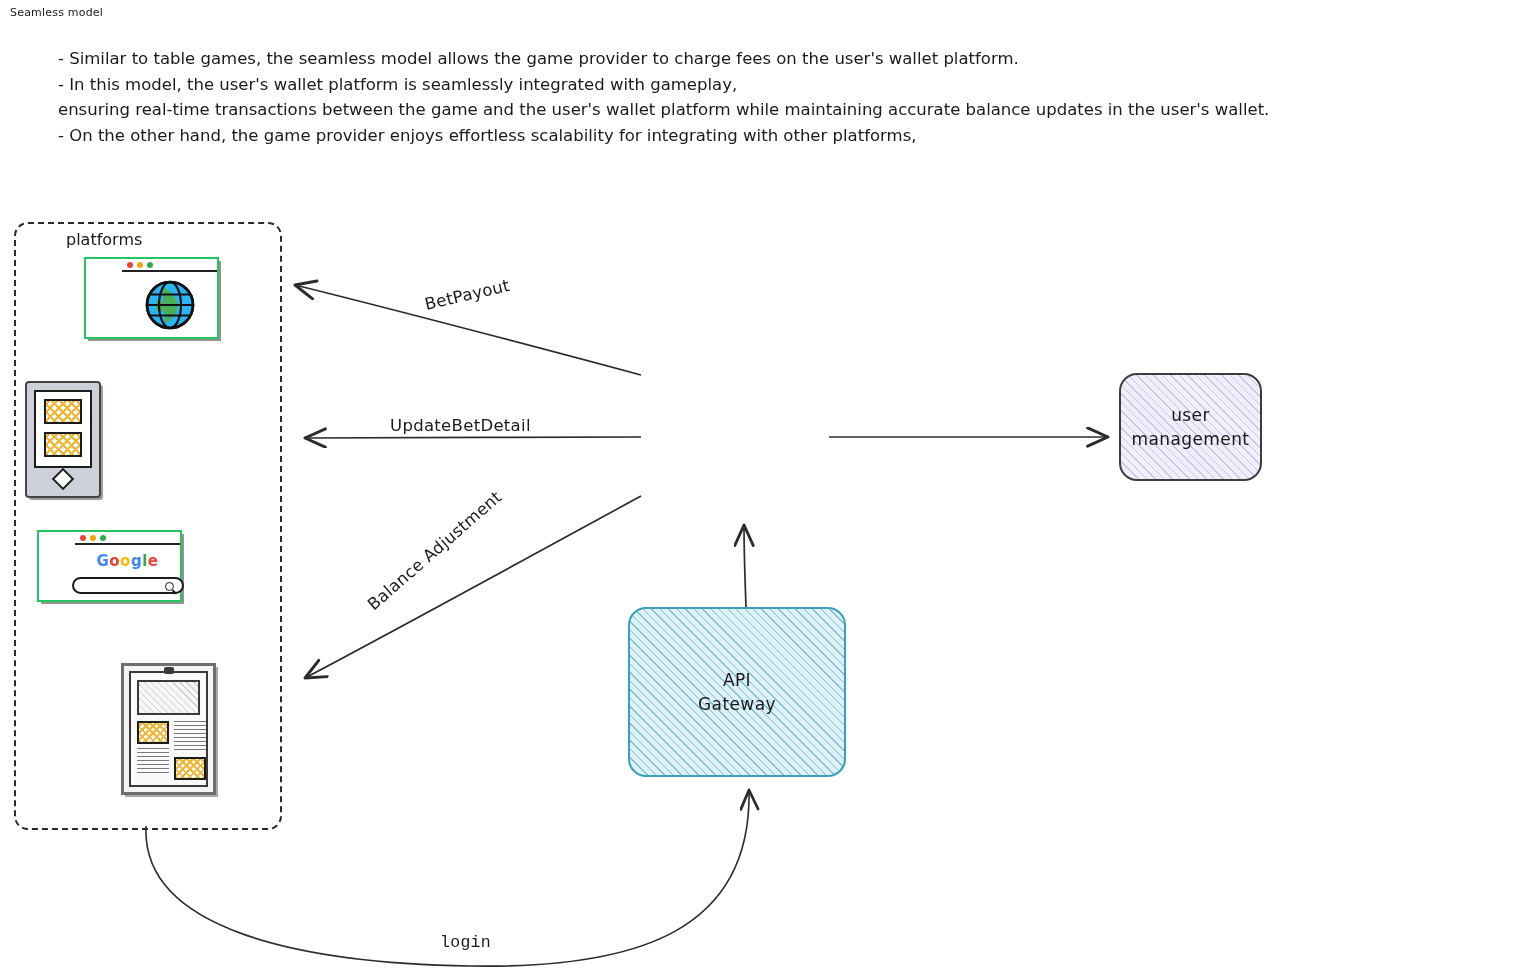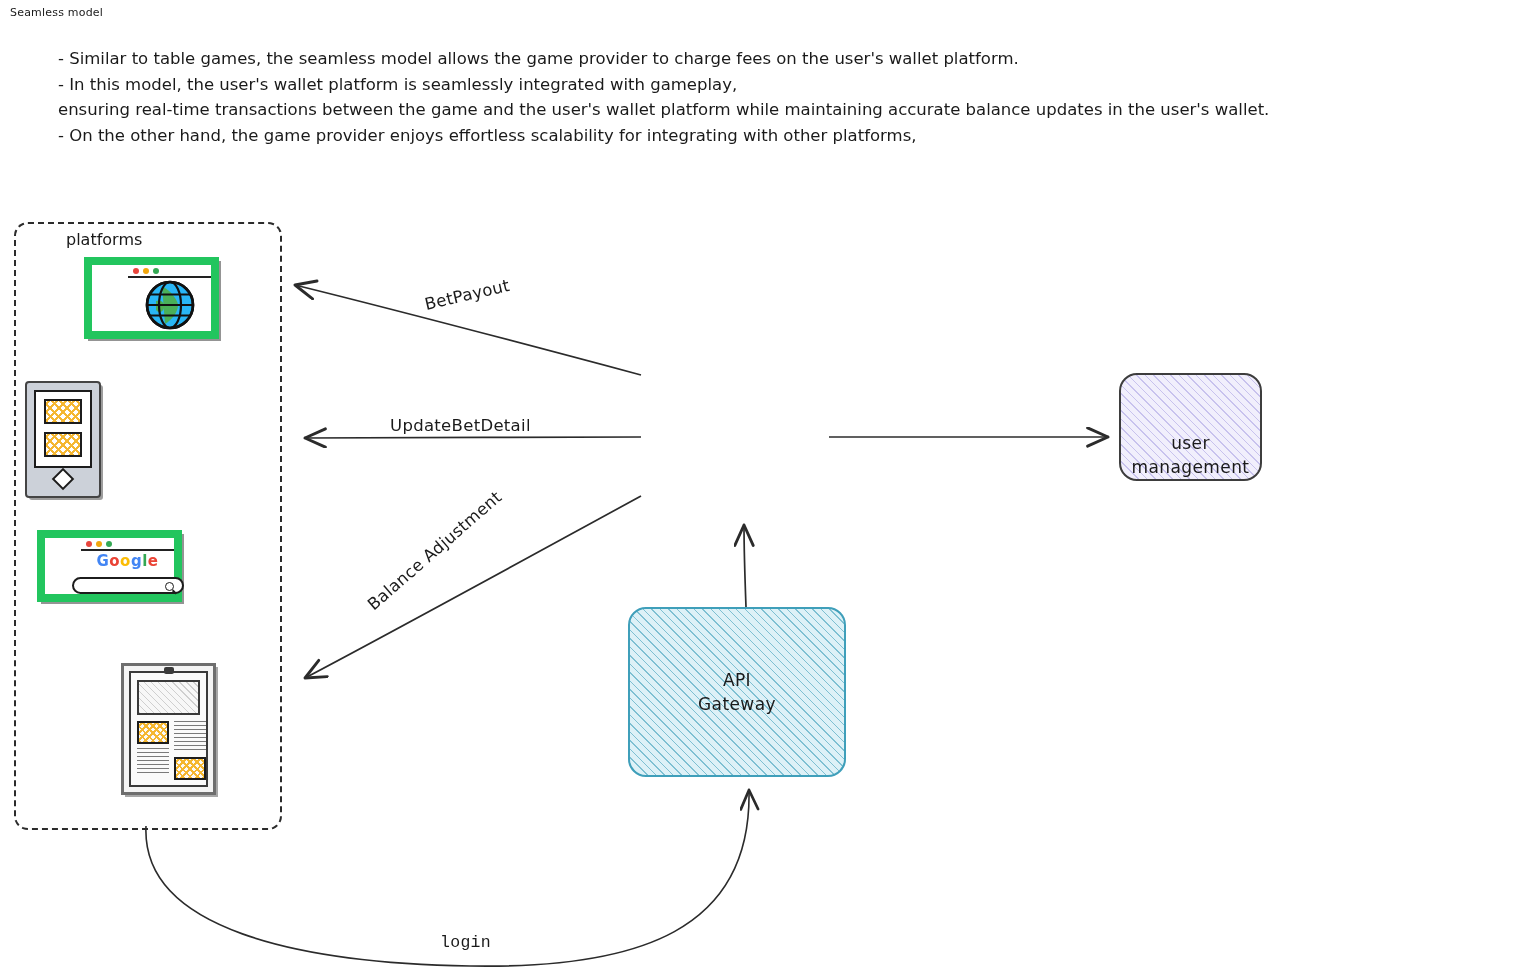--- a/index.html
+++ b/index.html
@@ -89,39 +89,38 @@
     background-image: repeating-linear-gradient(45deg,
         rgba(63,159,186,.60) 0px, rgba(63,159,186,.60) 1px,
         rgba(0,0,0,0) 1px, rgba(0,0,0,0) 6px);
   }
   .node-user {
     border: 2px solid #3d3d3d;
     background-color: #f1effc;
     background-image: repeating-linear-gradient(45deg,
         rgba(150,140,220,.45) 0px, rgba(150,140,220,.45) 1px,
         rgba(0,0,0,0) 1px, rgba(0,0,0,0) 6px);
-    justify-content: flex-end;
   }
 
   
   .edge-label {
     position: absolute;
     font-size: 16.5px;
     white-space: nowrap;
     background: #ffffff;
     padding: 0 4px;
     letter-spacing: .3px;
   }
 
   
   .mock { position: absolute; }
 
   .browser {
     box-sizing: border-box;
-    border: 8px solid #22c55e;
+    border: 2px solid #22c55e;
     background: #fff;
     box-shadow: 3px 3px 0 -1px rgba(60,60,60,.55);
     padding-left: 36px;
   }
   .browser-bar {
     box-sizing: border-box;
     height: 13px;
     border-bottom: 2px solid #222;
     display: flex;
     align-items: center;

